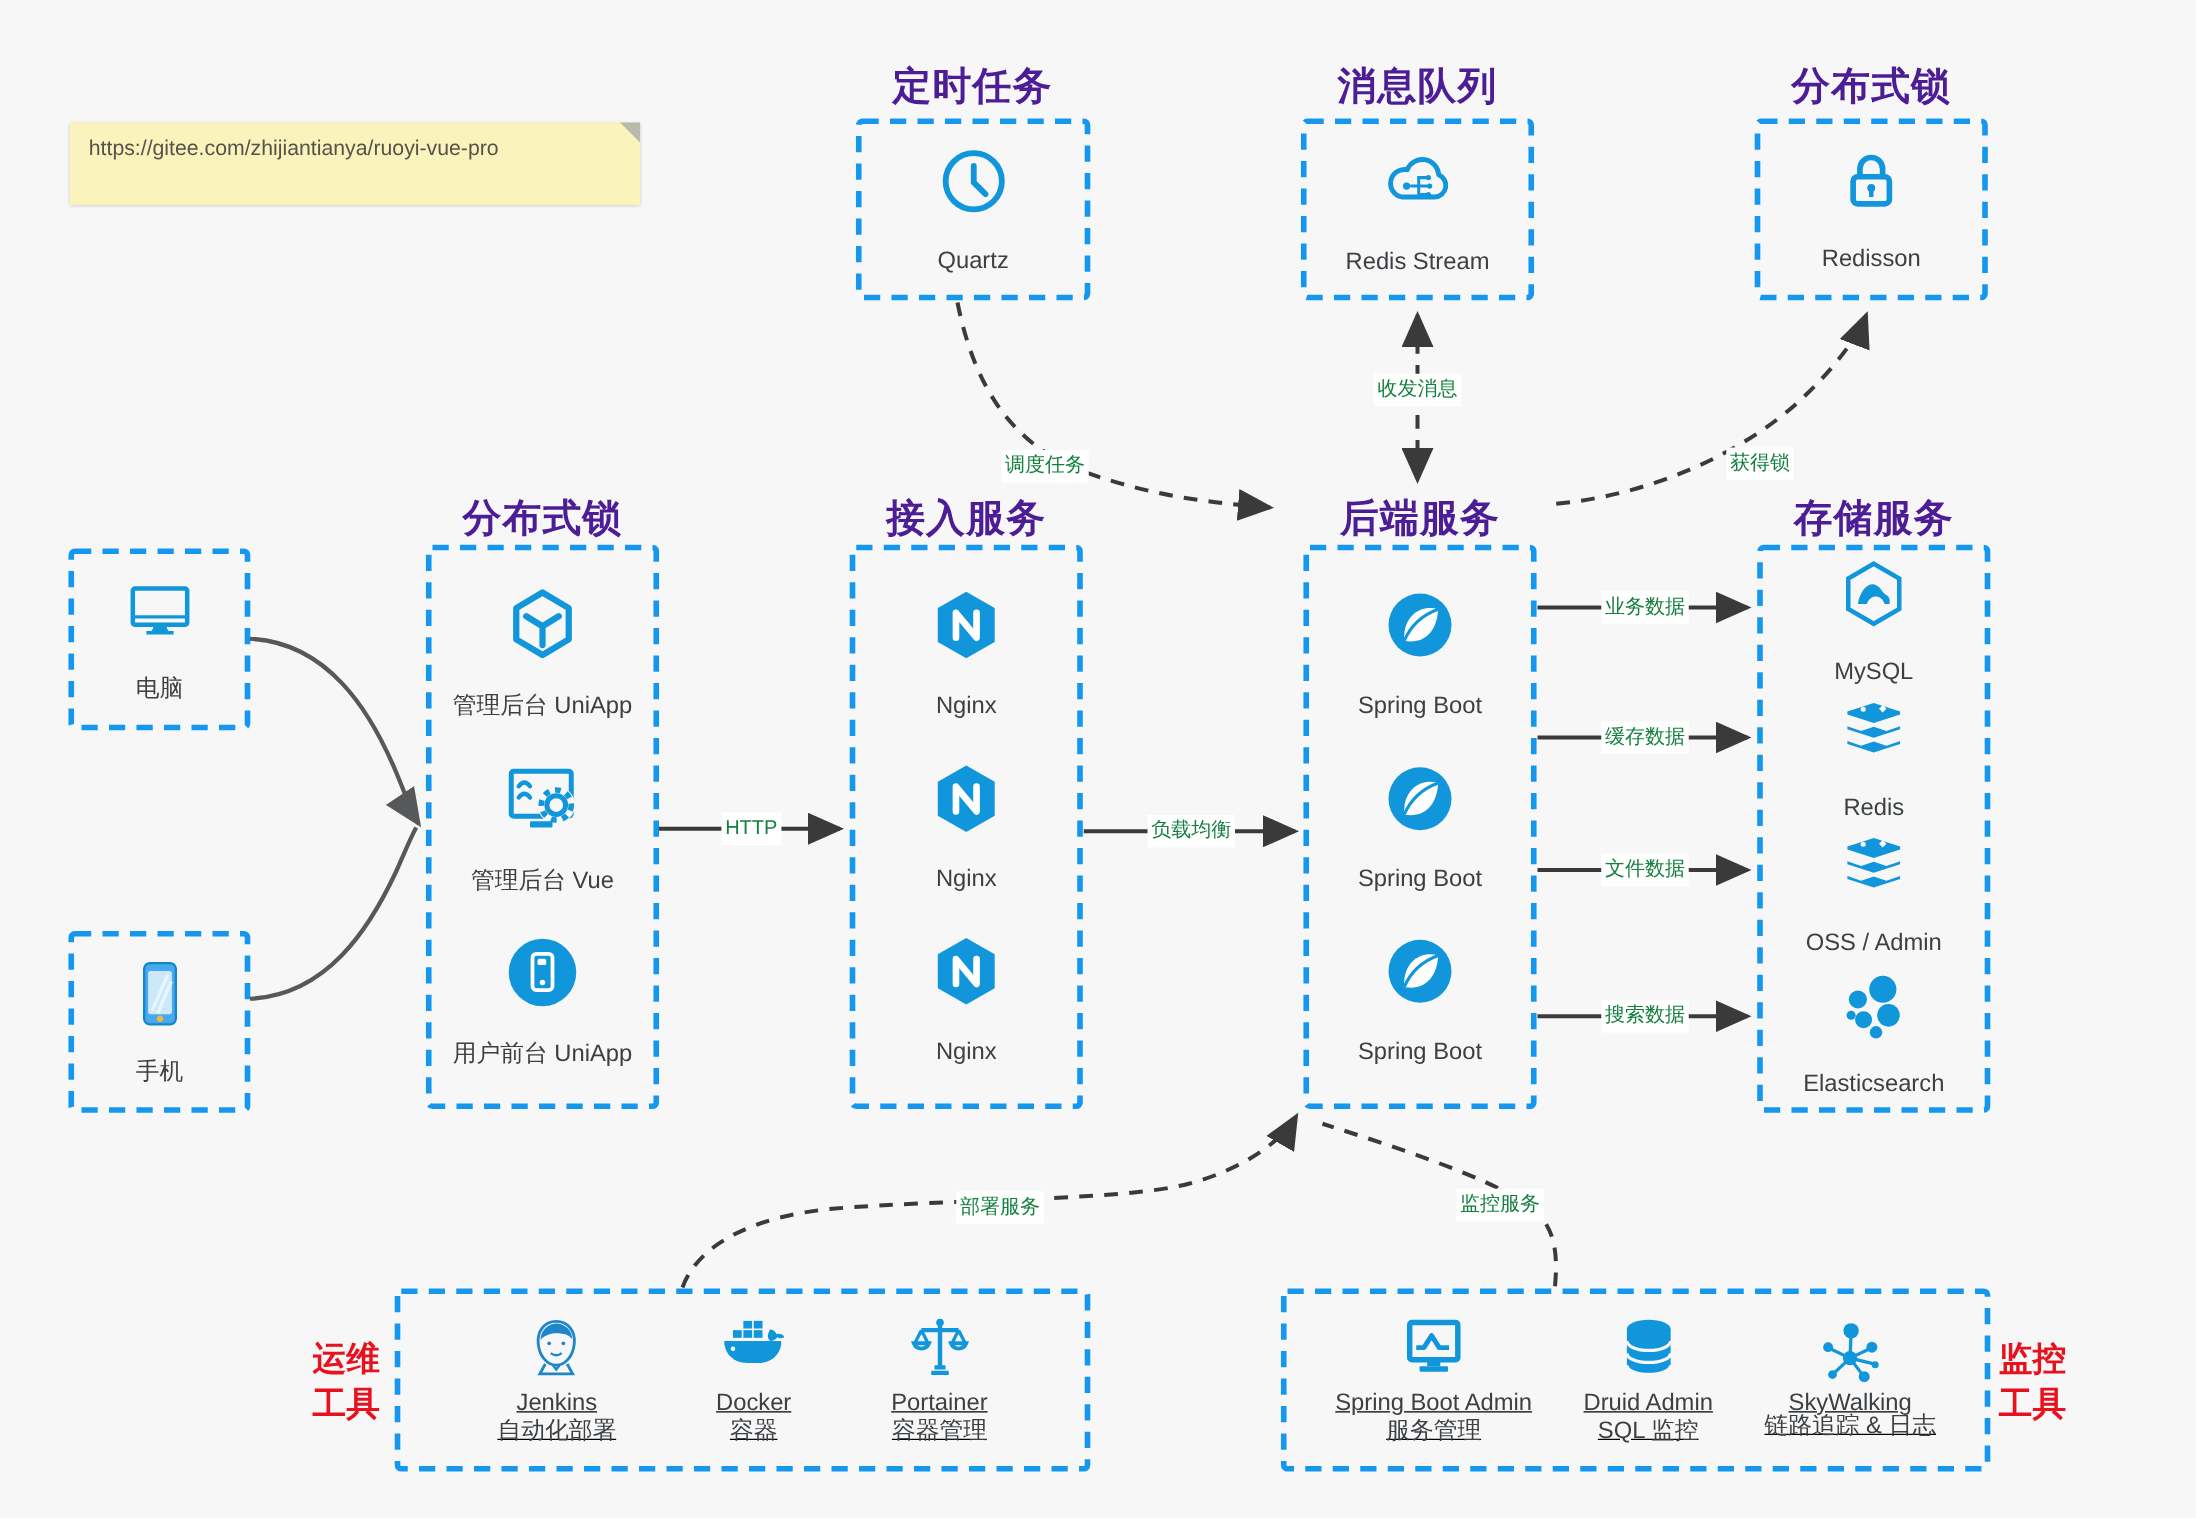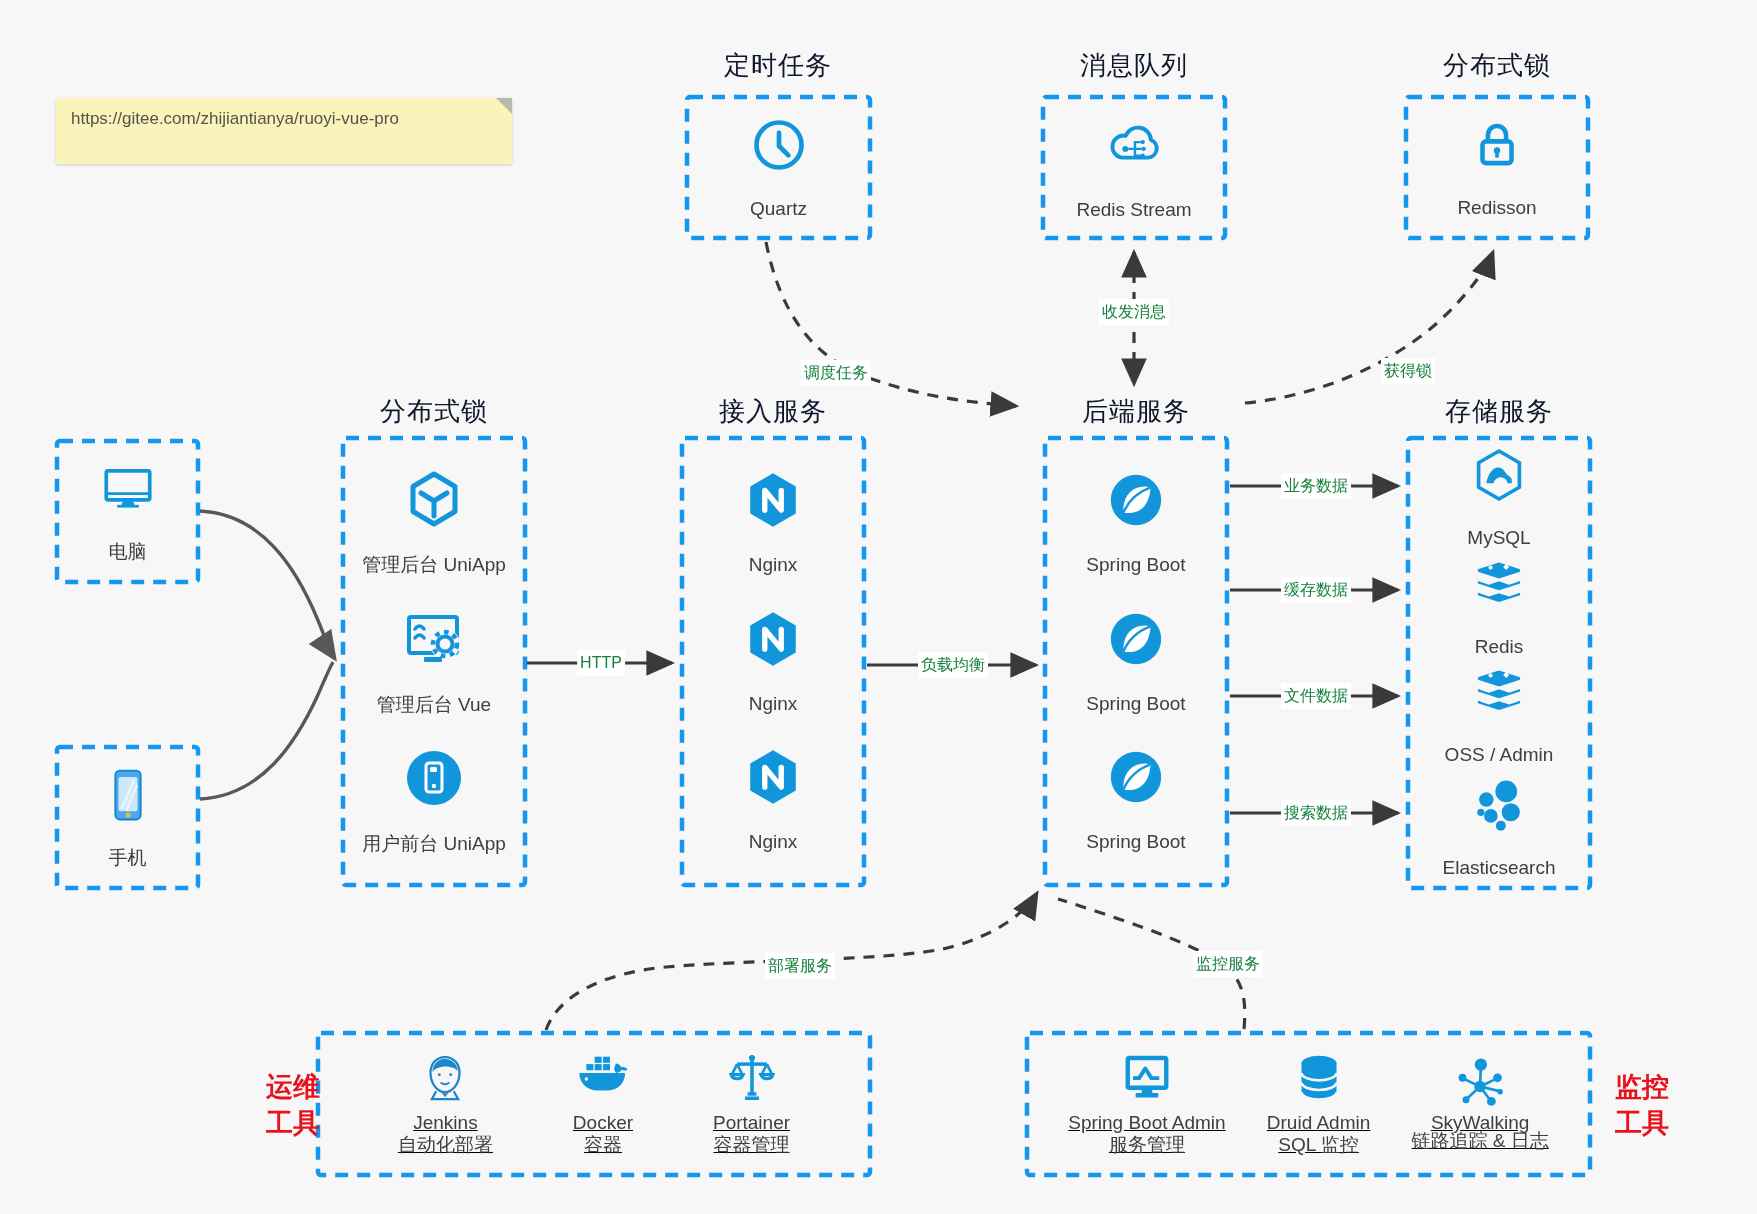--- a/index.html
+++ b/index.html
@@ -4,24 +4,24 @@
 <style>
   html,body{margin:0;padding:0;background:#f7f7f8;}
   .canvas{position:relative;width:1757px;height:1214px;background:#f7f7f8;overflow:hidden;
           font-family:"Liberation Sans",sans-serif;}
   .wires{position:absolute;left:0;top:0;}
   .box{position:absolute;display:flex;flex-direction:column;justify-content:space-evenly;align-items:center;}
   .box.row{flex-direction:row;text-decoration:underline;}
   .node{display:flex;flex-direction:column;align-items:center;gap:22px;}
   .nl{font-size:19px;color:#3c4043;white-space:nowrap;text-align:center;line-height:24px;}
   .ic svg{display:block;}
-  .rtitle{position:absolute;transform:translateX(-50%);font-size:26px;font-weight:normal;color:#0f172a;
+  .rtitle{position:absolute;transform:translateX(-50%);font-size:31px;font-weight:bold;color:#4c1d95;
           white-space:nowrap;letter-spacing:1px;}
   .side-title{position:absolute;width:70px;font-size:27px;font-weight:bold;color:#e8121f;
-              text-align:right;line-height:36px;}
+              text-align:left;line-height:36px;}
   .elabel{position:absolute;transform:translate(-50%,-50%);background:#ffffff;font-size:16px;
           color:#15803d;padding:0 3px;white-space:nowrap;line-height:26px;}
   .note{position:absolute;left:56px;top:98px;width:456px;height:66px;background:#faf3bc;
         box-shadow:0 1px 3px rgba(0,0,0,.18);}
   .note-text{padding:8px 0 0 15px;font-size:17px;color:#55534a;line-height:25px;}
   .note-fold{position:absolute;top:0;right:0;width:0;height:0;
              border-top:16px solid #b9b9ac;border-left:16px solid transparent;}
 </style>
 </head>
 <body>
@@ -470,15 +470,15 @@
   <div class="elabel" style="left:601px;top:663px">HTTP</div>
   <div class="elabel" style="left:953px;top:665px">负载均衡</div>
   <div class="elabel" style="left:1316px;top:486px">业务数据</div>
   <div class="elabel" style="left:1316px;top:590px">缓存数据</div>
   <div class="elabel" style="left:1316px;top:696px">文件数据</div>
   <div class="elabel" style="left:1316px;top:813px">搜索数据</div>
   <div class="elabel" style="left:836px;top:373px">调度任务</div>
   <div class="elabel" style="left:1134px;top:312px">收发消息</div>
   <div class="elabel" style="left:1408px;top:371px">获得锁</div>
   <div class="elabel" style="left:800px;top:966px">部署服务</div>
-  <div class="elabel" style="left:1228px;top:964px">监控服务</div>
+  <div class="elabel" style="left:1200px;top:964px">监控服务</div>
 
 </div>
 
 </body></html>

